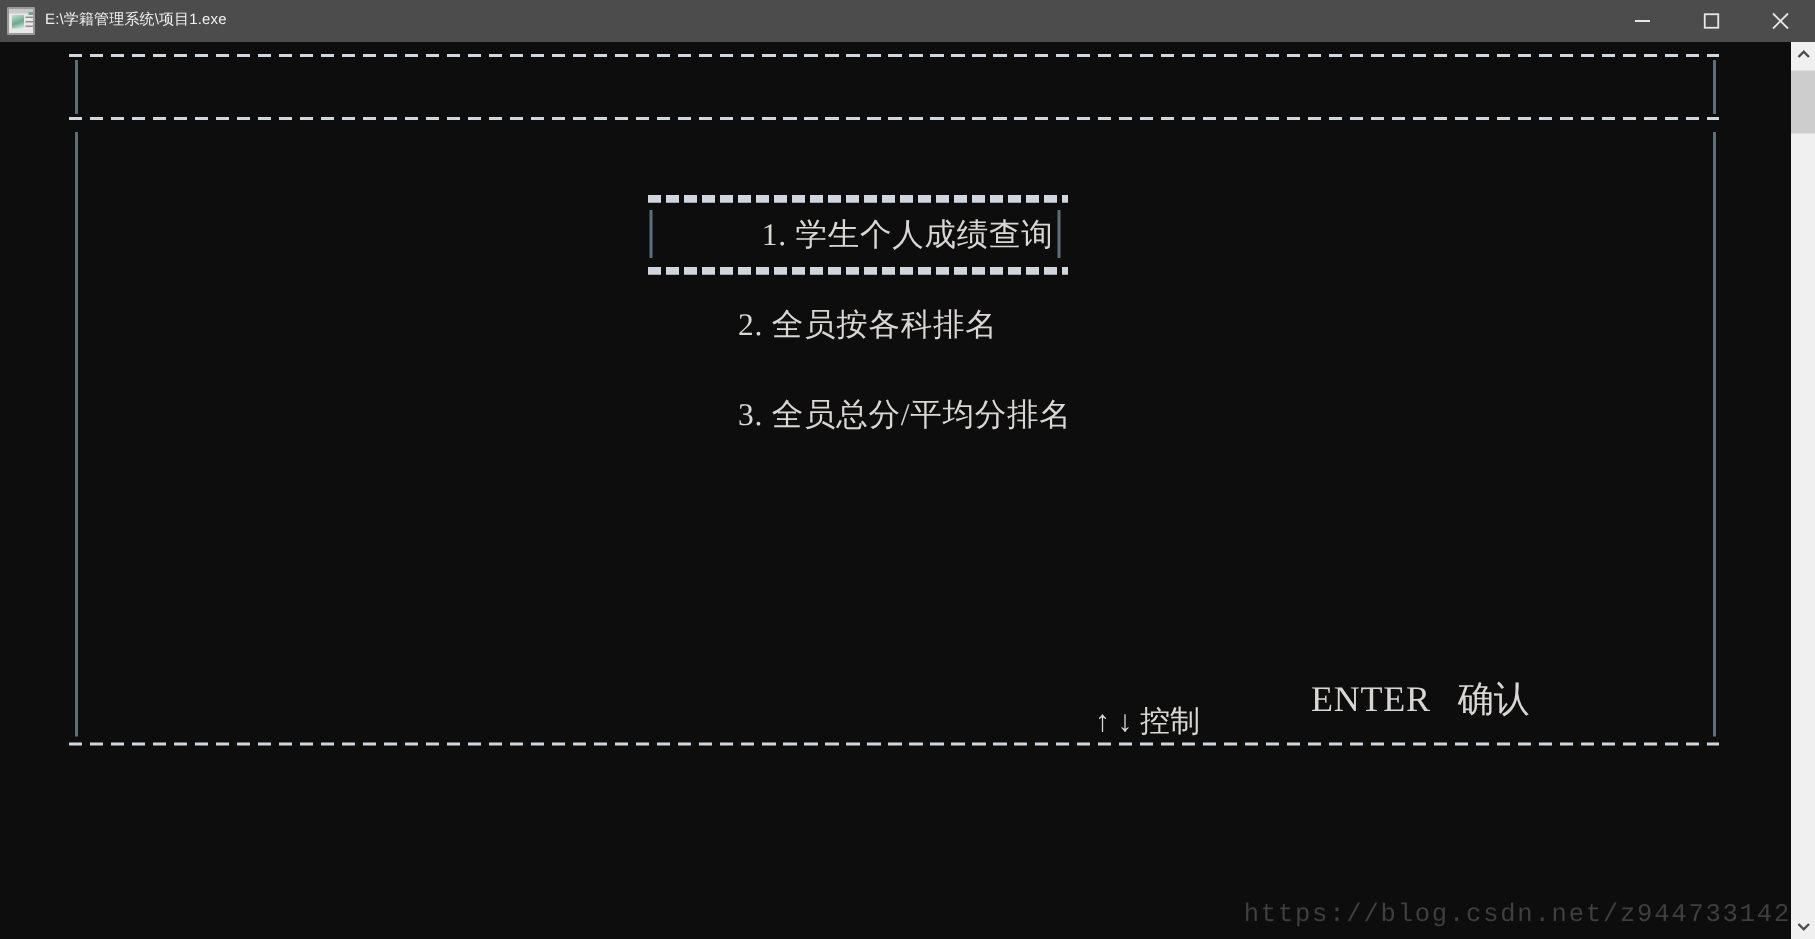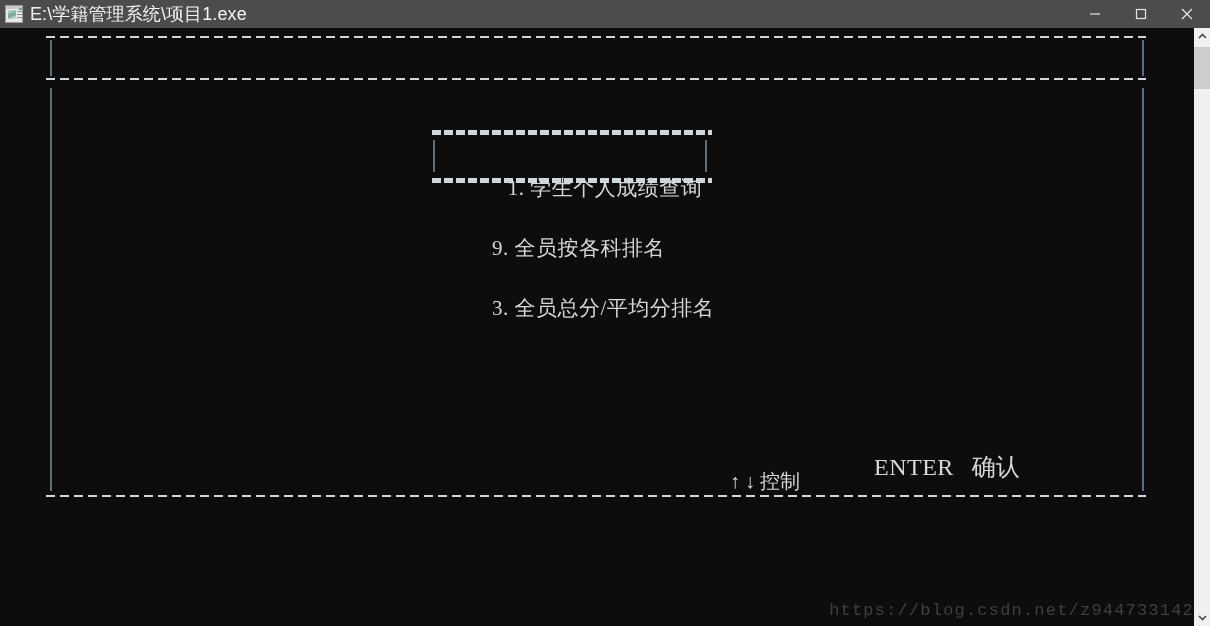--- a/index.html
+++ b/index.html
@@ -52,21 +52,21 @@
   .title-icon .ti-top { left: 0; top: 0; width: 100%; height: 3px; background: #c9c9c9; }
   .title-icon .ti-img { left: 2px; top: 4px; width: 8px; height: 9px; background: linear-gradient(160deg,#bfe3d4 0%, #6aa98d 55%, #e9e9e9 100%); }
   .title-icon .ti-l1 { left: 11px; top: 5px; width: 5px; height: 1px; background: #8d8d8d; }
   .title-icon .ti-l2 { left: 11px; top: 8px; width: 5px; height: 1px; background: #8d8d8d; }
   .title-icon .ti-l3 { left: 11px; top: 11px; width: 5px; height: 1px; background: #8d8d8d; }
   .title-icon .ti-bar { left: 13px; top: 2px; width: 3px; height: 2px; background: #6aa98d; }
 
   .titlebar-text {
     color: #f2f2f2;
     font-family: "Liberation Sans", sans-serif;
-    font-size: 18px;
+    font-size: 10px;
     line-height: 28px;
     white-space: nowrap;
     letter-spacing: 0.1px;
   }
 
   .winbtns {
     position: absolute;
     right: 0; top: 0;
     height: 28px;
     display: flex;
@@ -157,21 +157,20 @@
   }
   .menu-label {
     position: absolute;
     left: 446px;
     top: 12px;
     font-size: 21px;
     line-height: 32px;
     color: #d9d7d3;
     white-space: nowrap;
     letter-spacing: 0.5px;
-    margin-top: 32px;
   }
   .menu-item.selected .menu-label {
     left: 0;
     width: 100%;
     text-align: center;
     padding-left: 18px;
     box-sizing: border-box;
   }
 
   .eq-line {
@@ -338,21 +337,21 @@
 
         <div class="menu-item selected">
           <div class="eq-line eq-top"></div>
           <div class="sel-bar sel-bar-l"></div>
           <div class="sel-bar sel-bar-r"></div>
           <div class="menu-label">1. 学生个人成绩查询</div>
           <div class="eq-line eq-bot"></div>
         </div>
 
         <div class="menu-item">
-          <div class="menu-label">9. 全员按各科排名</div>
+          <div class="menu-label">2. 全员按各科排名</div>
         </div>
 
         <div class="menu-item">
           <div class="menu-label">3. 全员总分/平均分排名</div>
         </div>
 
 
       </div>
 
       <div class="hints">

